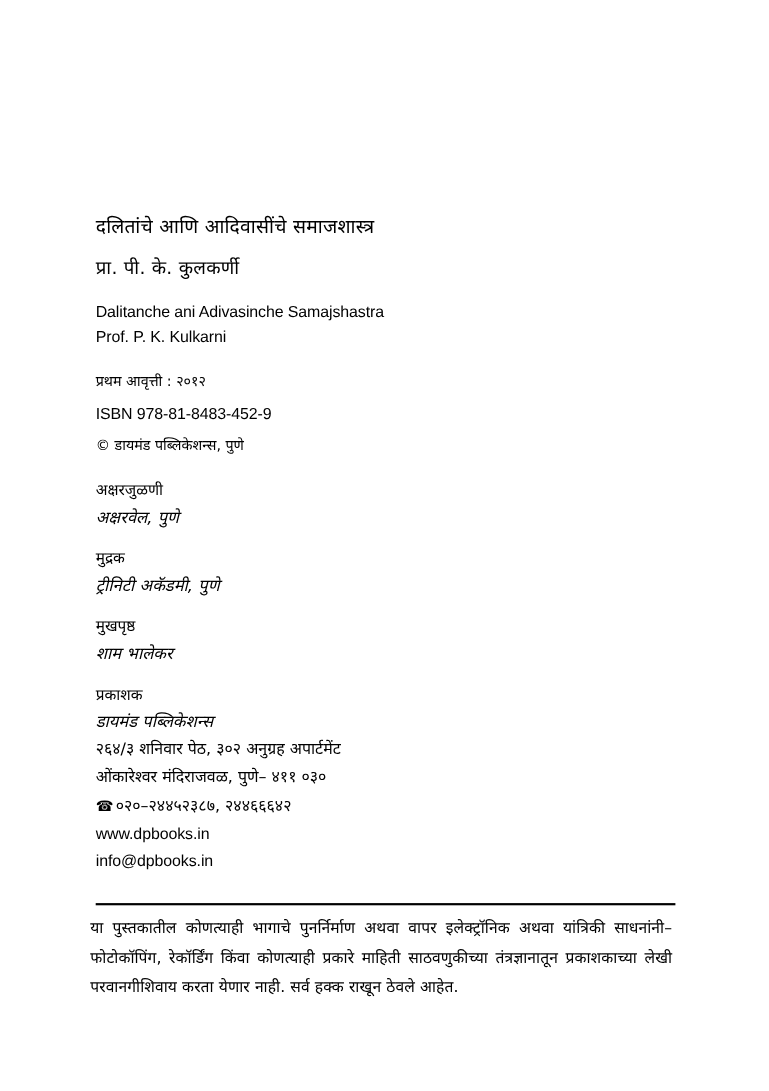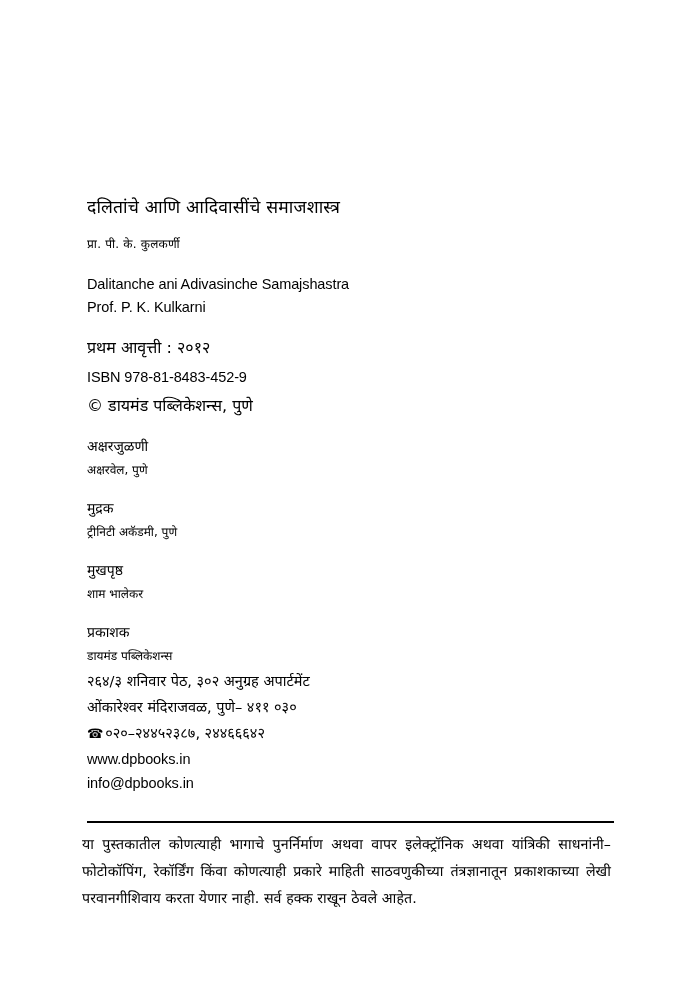--- a/index.html
+++ b/index.html
@@ -39,21 +39,21 @@
   }
 
   .title-mr {
     font-size: 17.5px;
     line-height: 22px;
     letter-spacing: 0.2px;
     margin: 0 0 9px 0;
     white-space: nowrap;
   }
   .author-mr {
-    font-size: 12px;
+    font-size: 17px;
     line-height: 19px;
     letter-spacing: 0.2px;
     margin: 17px 0 20px 0;
     white-space: nowrap;
   }
   .title-en {
     font-size: 14.5px;
     line-height: 20px;
     margin: 0 0 3px 0;
     letter-spacing: -0.1px;
@@ -61,21 +61,21 @@
   }
   .author-en {
     font-size: 14.5px;
     line-height: 20px;
     margin: 0 0 22px 0;
     letter-spacing: -0.1px;
     white-space: nowrap;
   }
 
   .meta-line {
-    font-size: 16px;
+    font-size: 13px;
     line-height: 18px;
     margin: 0 0 11px 0;
     white-space: nowrap;
   }
   .meta-line.isbn {
     font-size: 14.5px;
     letter-spacing: -0.1px;
   }
   .meta-line.copy {
     margin-bottom: 22px;
@@ -84,24 +84,25 @@
   .block {
     margin: 0 0 20px 0;
   }
   .block-head {
     font-size: 14px;
     line-height: 18px;
     margin: 0 0 6px 0;
     white-space: nowrap;
   }
   .block-body {
-    font-size: 12px;
+    font-size: 15px;
     line-height: 18px;
     margin: 0 0 5px 0;
     white-space: nowrap;
+    font-style: italic;
   }
   .block.pub {
     margin-bottom: 0;
   }
   .block.pub .block-body {
     margin-bottom: 7px;
   }
   .addr-line {
     font-size: 14.5px;
     line-height: 19px;

